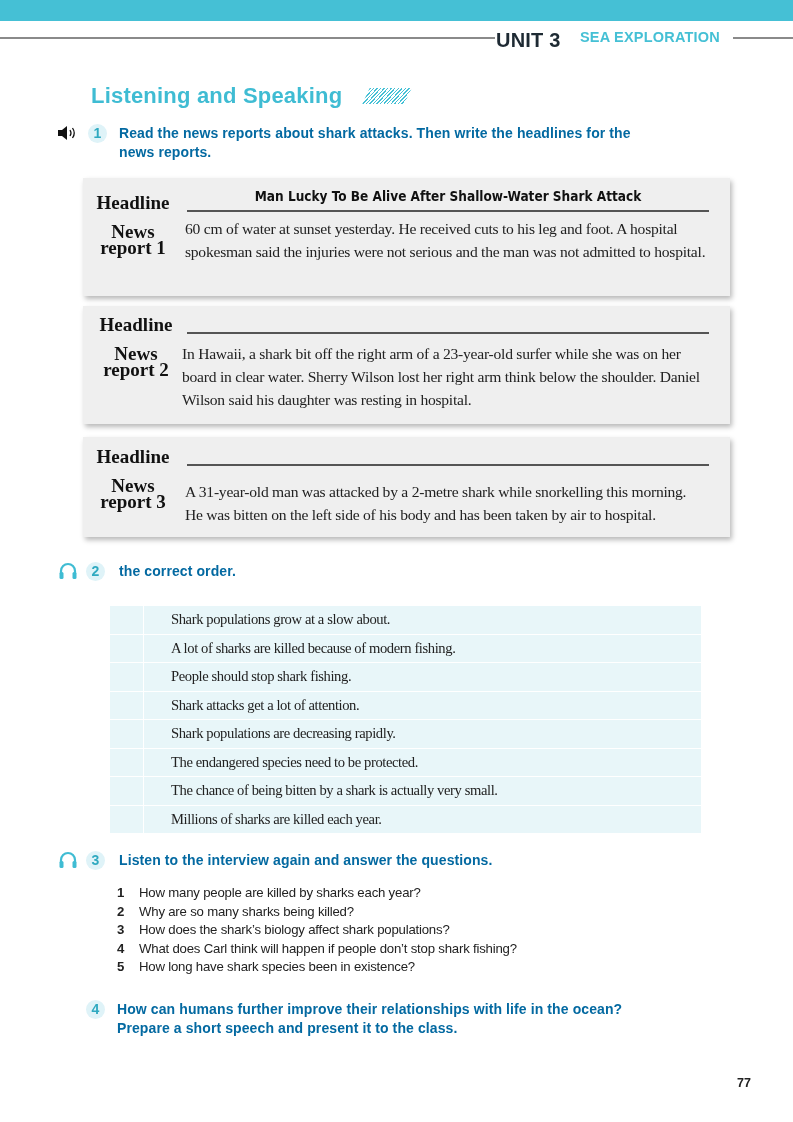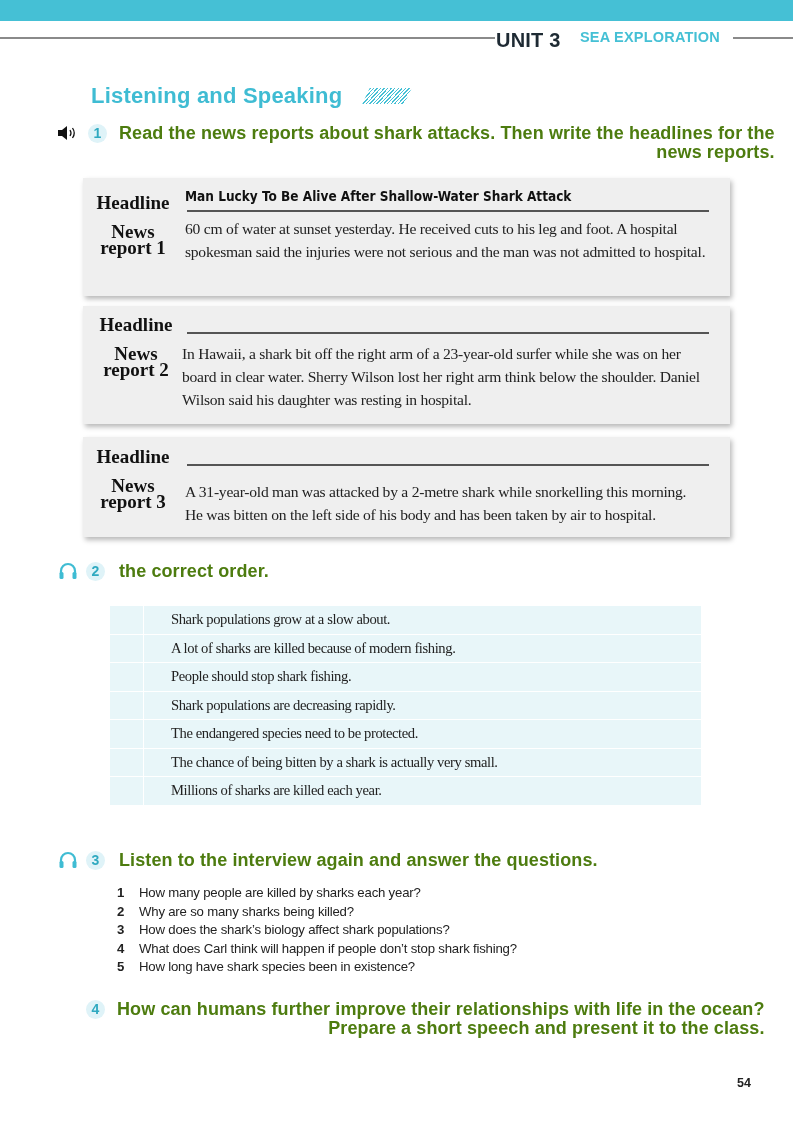--- a/index.html
+++ b/index.html
@@ -15,27 +15,27 @@
 
   .section-title { position: absolute; left: 91px; top: 83px; font-size: 22px; font-weight: bold; color: #3fbcd3; letter-spacing: 0.2px; }
   .hatch { position: absolute; left: 366px; top: 88px; width: 42px; height: 16px;
     background: repeating-linear-gradient(115deg, #45c0d5 0 1.3px, transparent 1.3px 3.2px);
     transform: skewX(-25deg); }
 
   .task-row { position: absolute; display: flex; align-items: flex-start; }
   .task-icon { width: 22px; height: 18px; display: flex; align-items: center; justify-content: center; }
   .task-num { width: 19px; height: 19px; border-radius: 50%; background: #dff3f8; color: #2fa9c0;
     font-size: 14px; font-weight: bold; text-align: center; line-height: 19px; }
-  .task-text { font-size: 18px; font-weight: bold; color: #4d7c0f; line-height: 19px; letter-spacing: 0.1px; text-align: right; }
+  .task-text { font-size: 14px; font-weight: bold; color: #0369a1; line-height: 19px; letter-spacing: 0.1px; }
 
   .card { position: absolute; left: 83px; width: 647px; background: #efefef;
     box-shadow: 2px 3px 5px rgba(0,0,0,0.28); }
   .card .label-col { position: absolute; left: 0; width: 100px; text-align: center;
     font-family: "Liberation Serif", serif; font-weight: bold; font-size: 19px; color: #111; line-height: 16px; }
-  .card .headline-text { position: absolute; left: 102px; width: 526px; 
+  .card .headline-text { position: absolute; left: 102px; width: 526px; text-align: center;
     font-family: "DejaVu Sans Condensed", "DejaVu Sans", sans-serif; font-weight: bold; font-size: 13.5px; color: #111; }
   .card .headline-rule { position: absolute; left: 104px; width: 522px; height: 1.5px; background: #555; }
   .card .body-text { position: absolute; left: 102px; width: 528px; font-family: "Liberation Serif", serif;
     font-size: 15.6px; color: #222; line-height: 23px; letter-spacing: -0.25px; text-align: justify; }
 
   .order-table { position: absolute; left: 110px; top: 606px; width: 591px; }
   .order-row { display: flex; height: 28.5px; background: #e8f6f9; border-bottom: 1.5px solid #ffffff; }
   .order-row .box { width: 34px; border-right: 1.5px solid #ffffff; }
   .order-row .txt { padding-left: 27px; font-family: "Liberation Serif", serif; font-size: 14.6px; color: #222;
     line-height: 27px; letter-spacing: -0.4px; }
@@ -142,20 +142,24 @@
   <div class="order-row">
       <div class="box"></div>
       <div class="txt">A lot of sharks are killed because of modern fishing.</div>
     </div>
   <div class="order-row">
       <div class="box"></div>
       <div class="txt">People should stop shark fishing.</div>
     </div>
   <div class="order-row">
       <div class="box"></div>
+      <div class="txt">Shark attacks get a lot of attention.</div>
+    </div>
+  <div class="order-row">
+      <div class="box"></div>
       <div class="txt">Shark populations are decreasing rapidly.</div>
     </div>
   <div class="order-row">
       <div class="box"></div>
       <div class="txt">The endangered species need to be protected.</div>
     </div>
   <div class="order-row">
       <div class="box"></div>
       <div class="txt">The chance of  being bitten by a shark is actually very small.</div>
     </div>
@@ -203,13 +207,13 @@
 </div>
 
 <div class="task-row" style="left:86px; top:1000px;">
   <span class="task-num">4</span>
   <div style="margin-left:12px;">
     <div class="task-text">How can humans further improve their relationships with life in the ocean?</div>
     <div class="task-text">Prepare a short speech and present it to the class.</div>
   </div>
 </div>
 
-<div class="page-num">54</div>
+<div class="page-num">77</div>
 
 </body></html>

